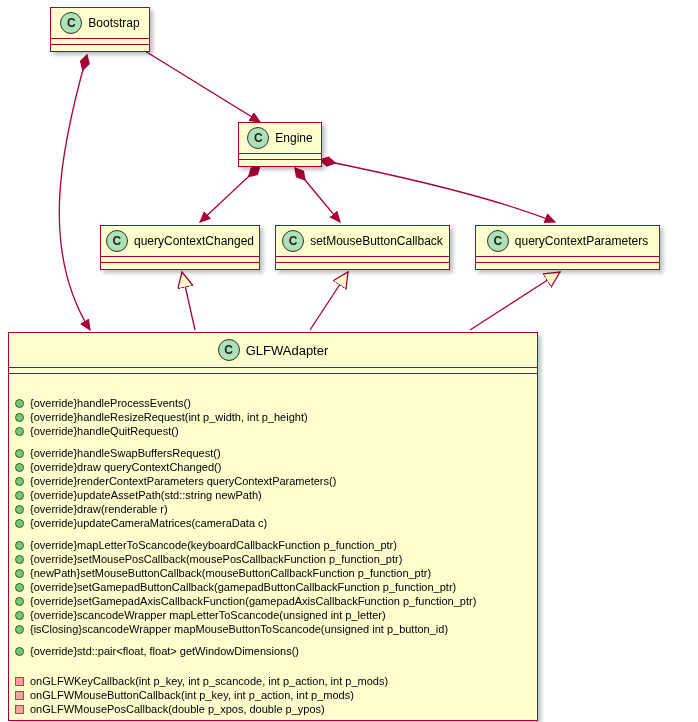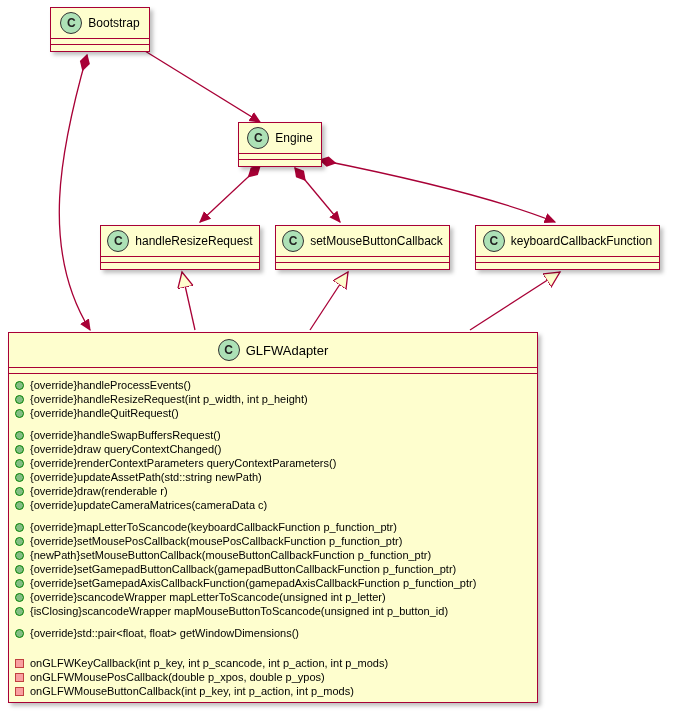--- a/index.html
+++ b/index.html
@@ -47,20 +47,21 @@
     height: 6px;
     border-bottom: 1.5px solid #a80036;
     box-sizing: border-box;
   }
   .empty-sep2 {
     height: 6px;
     box-sizing: border-box;
   }
   .members {
     padding: 4px 6px;
+    margin-top: 18px;
   }
   .member {
     display: flex;
     align-items: center;
     gap: 6px;
     line-height: 14px;
     white-space: nowrap;
   }
   .vis-public {
     width: 7px;
@@ -135,39 +136,39 @@
     <span class="c-icon">C</span>
     <span>Engine</span>
   </div>
   <div class="empty-sep"></div>
   <div class="empty-sep2"></div>
 </div>
 
 <div class="class-box" style="left:100px; top:225px; width:160px;">
   <div class="class-header small">
     <span class="c-icon">C</span>
-    <span>handleResizeRequest</span>
+    <span>queryContextChanged</span>
   </div>
   <div class="empty-sep"></div>
   <div class="empty-sep2"></div>
 </div>
 
 <div class="class-box" style="left:275px; top:225px; width:175px;">
   <div class="class-header small">
     <span class="c-icon">C</span>
     <span>setMouseButtonCallback</span>
   </div>
   <div class="empty-sep"></div>
   <div class="empty-sep2"></div>
 </div>
 
 <div class="class-box" style="left:475px; top:225px; width:185px;">
   <div class="class-header small">
     <span class="c-icon">C</span>
-    <span>keyboardCallbackFunction</span>
+    <span>queryContextParameters</span>
   </div>
   <div class="empty-sep"></div>
   <div class="empty-sep2"></div>
 </div>
 
 <div class="class-box" style="left:8px; top:332px; width:530px;">
   <div class="class-header" style="justify-content:center; padding:6px 8px;">
     <span class="c-icon">C</span>
     <span>GLFWAdapter</span>
   </div>
@@ -246,20 +247,20 @@
         <span>{override}std::pair&lt;float, float&gt; getWindowDimensions()</span>
       </div>
       <div class="spacer"></div>
       <div class="spacer"></div>
       <div class="member">
         <span class="vis-private"></span>
         <span>onGLFWKeyCallback(int p_key, int p_scancode, int p_action, int p_mods)</span>
       </div>
       <div class="member">
         <span class="vis-private"></span>
+        <span>onGLFWMouseButtonCallback(int p_key, int p_action, int p_mods)</span>
+      </div>
+      <div class="member">
+        <span class="vis-private"></span>
         <span>onGLFWMousePosCallback(double p_xpos, double p_ypos)</span>
       </div>
-      <div class="member">
-        <span class="vis-private"></span>
-        <span>onGLFWMouseButtonCallback(int p_key, int p_action, int p_mods)</span>
-      </div>
     </div>
 </div>
 
 </body></html>

